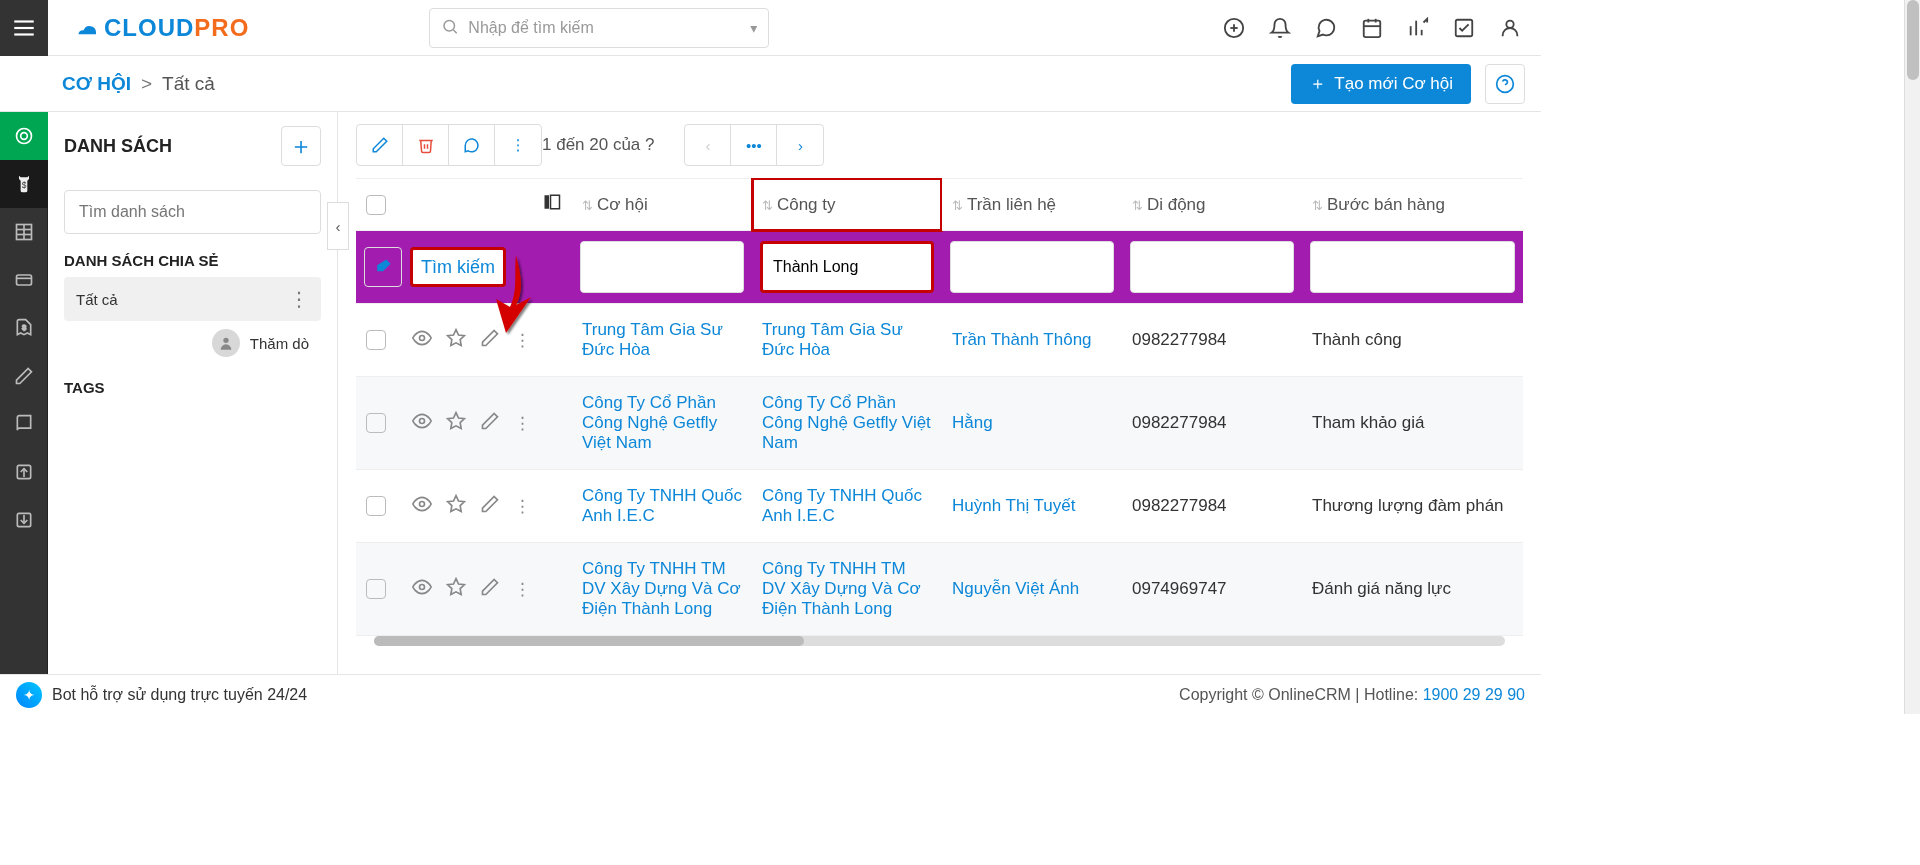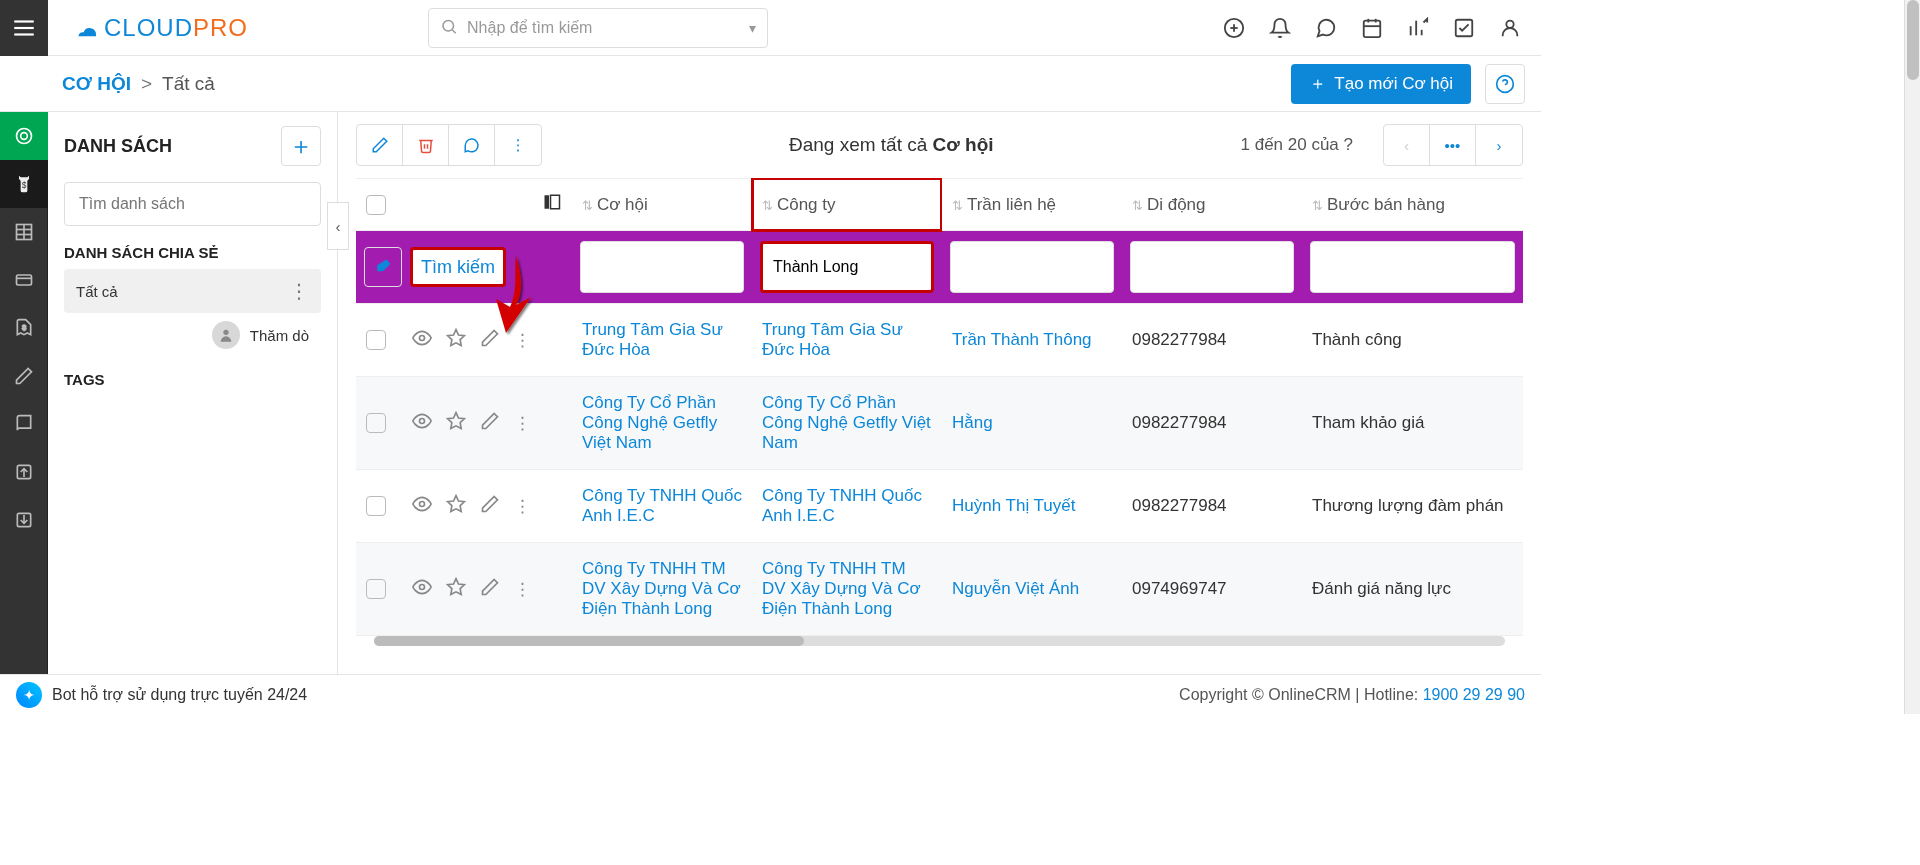--- a/index.html
+++ b/index.html
@@ -1,21 +1,21 @@
 <!DOCTYPE html>
 <html><head>
 <meta charset="utf-8">
 <style>
 *{box-sizing:border-box;margin:0;padding:0;font-family:"Segoe UI",Arial,sans-serif}
 body{background:#fff;color:#333;font-size:15px;overflow:hidden}
 .app{display:flex;flex-direction:column;height:714px;width:1541px;position:relative}
 .topbar{height:56px;display:flex;align-items:center;border-bottom:1px solid #e5e5e5;background:#fff;padding-right:20px}
 .hambox{width:48px;height:56px;background:#333;display:flex;align-items:center;justify-content:center;color:#fff;cursor:pointer}
 .hambox svg{width:26px;height:26px}
-.logo{display:flex;align-items:flex-end;margin-left:12px;font-weight:400;font-size:24px;letter-spacing:1px}
+.logo{display:flex;align-items:flex-start;margin-left:12px;font-weight:700;font-size:24px;letter-spacing:1px}
 .logo .cloud{color:#0d87d8}
 .logo .pro{color:#f36c1d}
 .searchwrap{flex:0 0 340px;margin-left:180px;position:relative}
 .searchbox{width:100%;height:40px;border:1px solid #ddd;border-radius:4px;padding:0 38px;font-size:16px;color:#888}
 .searchbox::placeholder{color:#999}
 .search-icon{position:absolute;left:12px;top:50%;transform:translateY(-50%);color:#999}
 .search-caret{position:absolute;right:12px;top:50%;transform:translateY(-50%);color:#999;font-size:14px}
 .topicons{margin-left:auto;display:flex;gap:24px;align-items:center}
 .topicons .ticon{color:#444;cursor:pointer;display:flex;align-items:center;justify-content:center}
 .topicons svg{width:22px;height:22px}
@@ -30,21 +30,21 @@
 .body{flex:1;display:flex;min-height:0;position:relative}
 .sidenav{width:48px;background:#333;display:flex;flex-direction:column;align-items:center;padding-top:0;border-right:1px solid #222}
 .sidenav .nitem{width:48px;height:48px;display:flex;align-items:center;justify-content:center;color:#bbb;cursor:pointer}
 .sidenav .nitem.active{background:#00a651;color:#fff}
 .sidenav .nitem.dark{background:#1a1a1a;color:#eee}
 .sidenav svg{width:20px;height:20px}
 .filterpane{width:290px;border-right:1px solid #e5e5e5;background:#fff;padding:14px 0;position:relative}
 .fp-head{display:flex;align-items:center;justify-content:space-between;padding:0 16px 12px}
 .fp-head h3{font-size:18px;font-weight:700;color:#222}
 .fp-add{width:40px;height:40px;border:1px solid #ddd;border-radius:4px;display:flex;align-items:center;justify-content:center;color:#0d87d8;font-size:24px;cursor:pointer}
-.fp-search{margin:4px 16px 18px}
+.fp-search{margin:12px 16px 18px}
 .fp-search input{width:100%;height:44px;border:1px solid #ddd;border-radius:4px;padding:0 14px;font-size:16px}
 .fp-sec{padding:0 16px;margin-bottom:14px}
 .fp-sec h4{font-size:15px;font-weight:700;color:#222;margin-bottom:8px}
 .fp-item{display:flex;align-items:center;justify-content:space-between;height:44px;padding:0 12px;border-radius:4px;cursor:pointer}
 .fp-item.sel{background:#f0f0f0}
 .fp-item .dots{color:#777;font-size:20px}
 .fp-item .avatar{width:28px;height:28px;border-radius:50%;background:#d8d8d8;margin-right:10px;display:inline-flex;align-items:center;justify-content:center;color:#888}
 .fp-collapse{position:absolute;right:-12px;top:90px;width:22px;height:48px;border:1px solid #ddd;background:#fff;display:flex;align-items:center;justify-content:center;cursor:pointer;color:#555}
 .main{flex:1;display:flex;flex-direction:column;min-width:0;background:#fff}
 .toolbar{display:flex;align-items:center;padding:12px 18px;gap:0}
@@ -296,23 +296,20 @@
                 <path d="M10 11v6M14 11v6"></path>
               </svg>
             </div>
           <div class="tbtn">
               <svg width="18" height="18" viewBox="0 0 24 24" fill="none" stroke="currentColor" stroke-width="2">
                 <path d="M21 11.5a8.5 8.5 0 1 1-4-7.2L21 3z" transform="rotate(180 12 12)"></path>
               </svg>
             </div>
           <div class="tbtn">⋮</div>
         </div>
-        <div class="tb-center">
-          <span>Đang xem tất cả </span><strong>Cơ hội</strong>
-        </div>
         <div class="tb-right">
           <span class="tb-range">1 đến 20 của  ?</span>
           <div class="tb-nav">
             <div class="nbtn disabled">‹</div>
             <div class="nbtn">•••</div>
             <div class="nbtn">›</div>
           </div>
         </div>
       </div>
 

